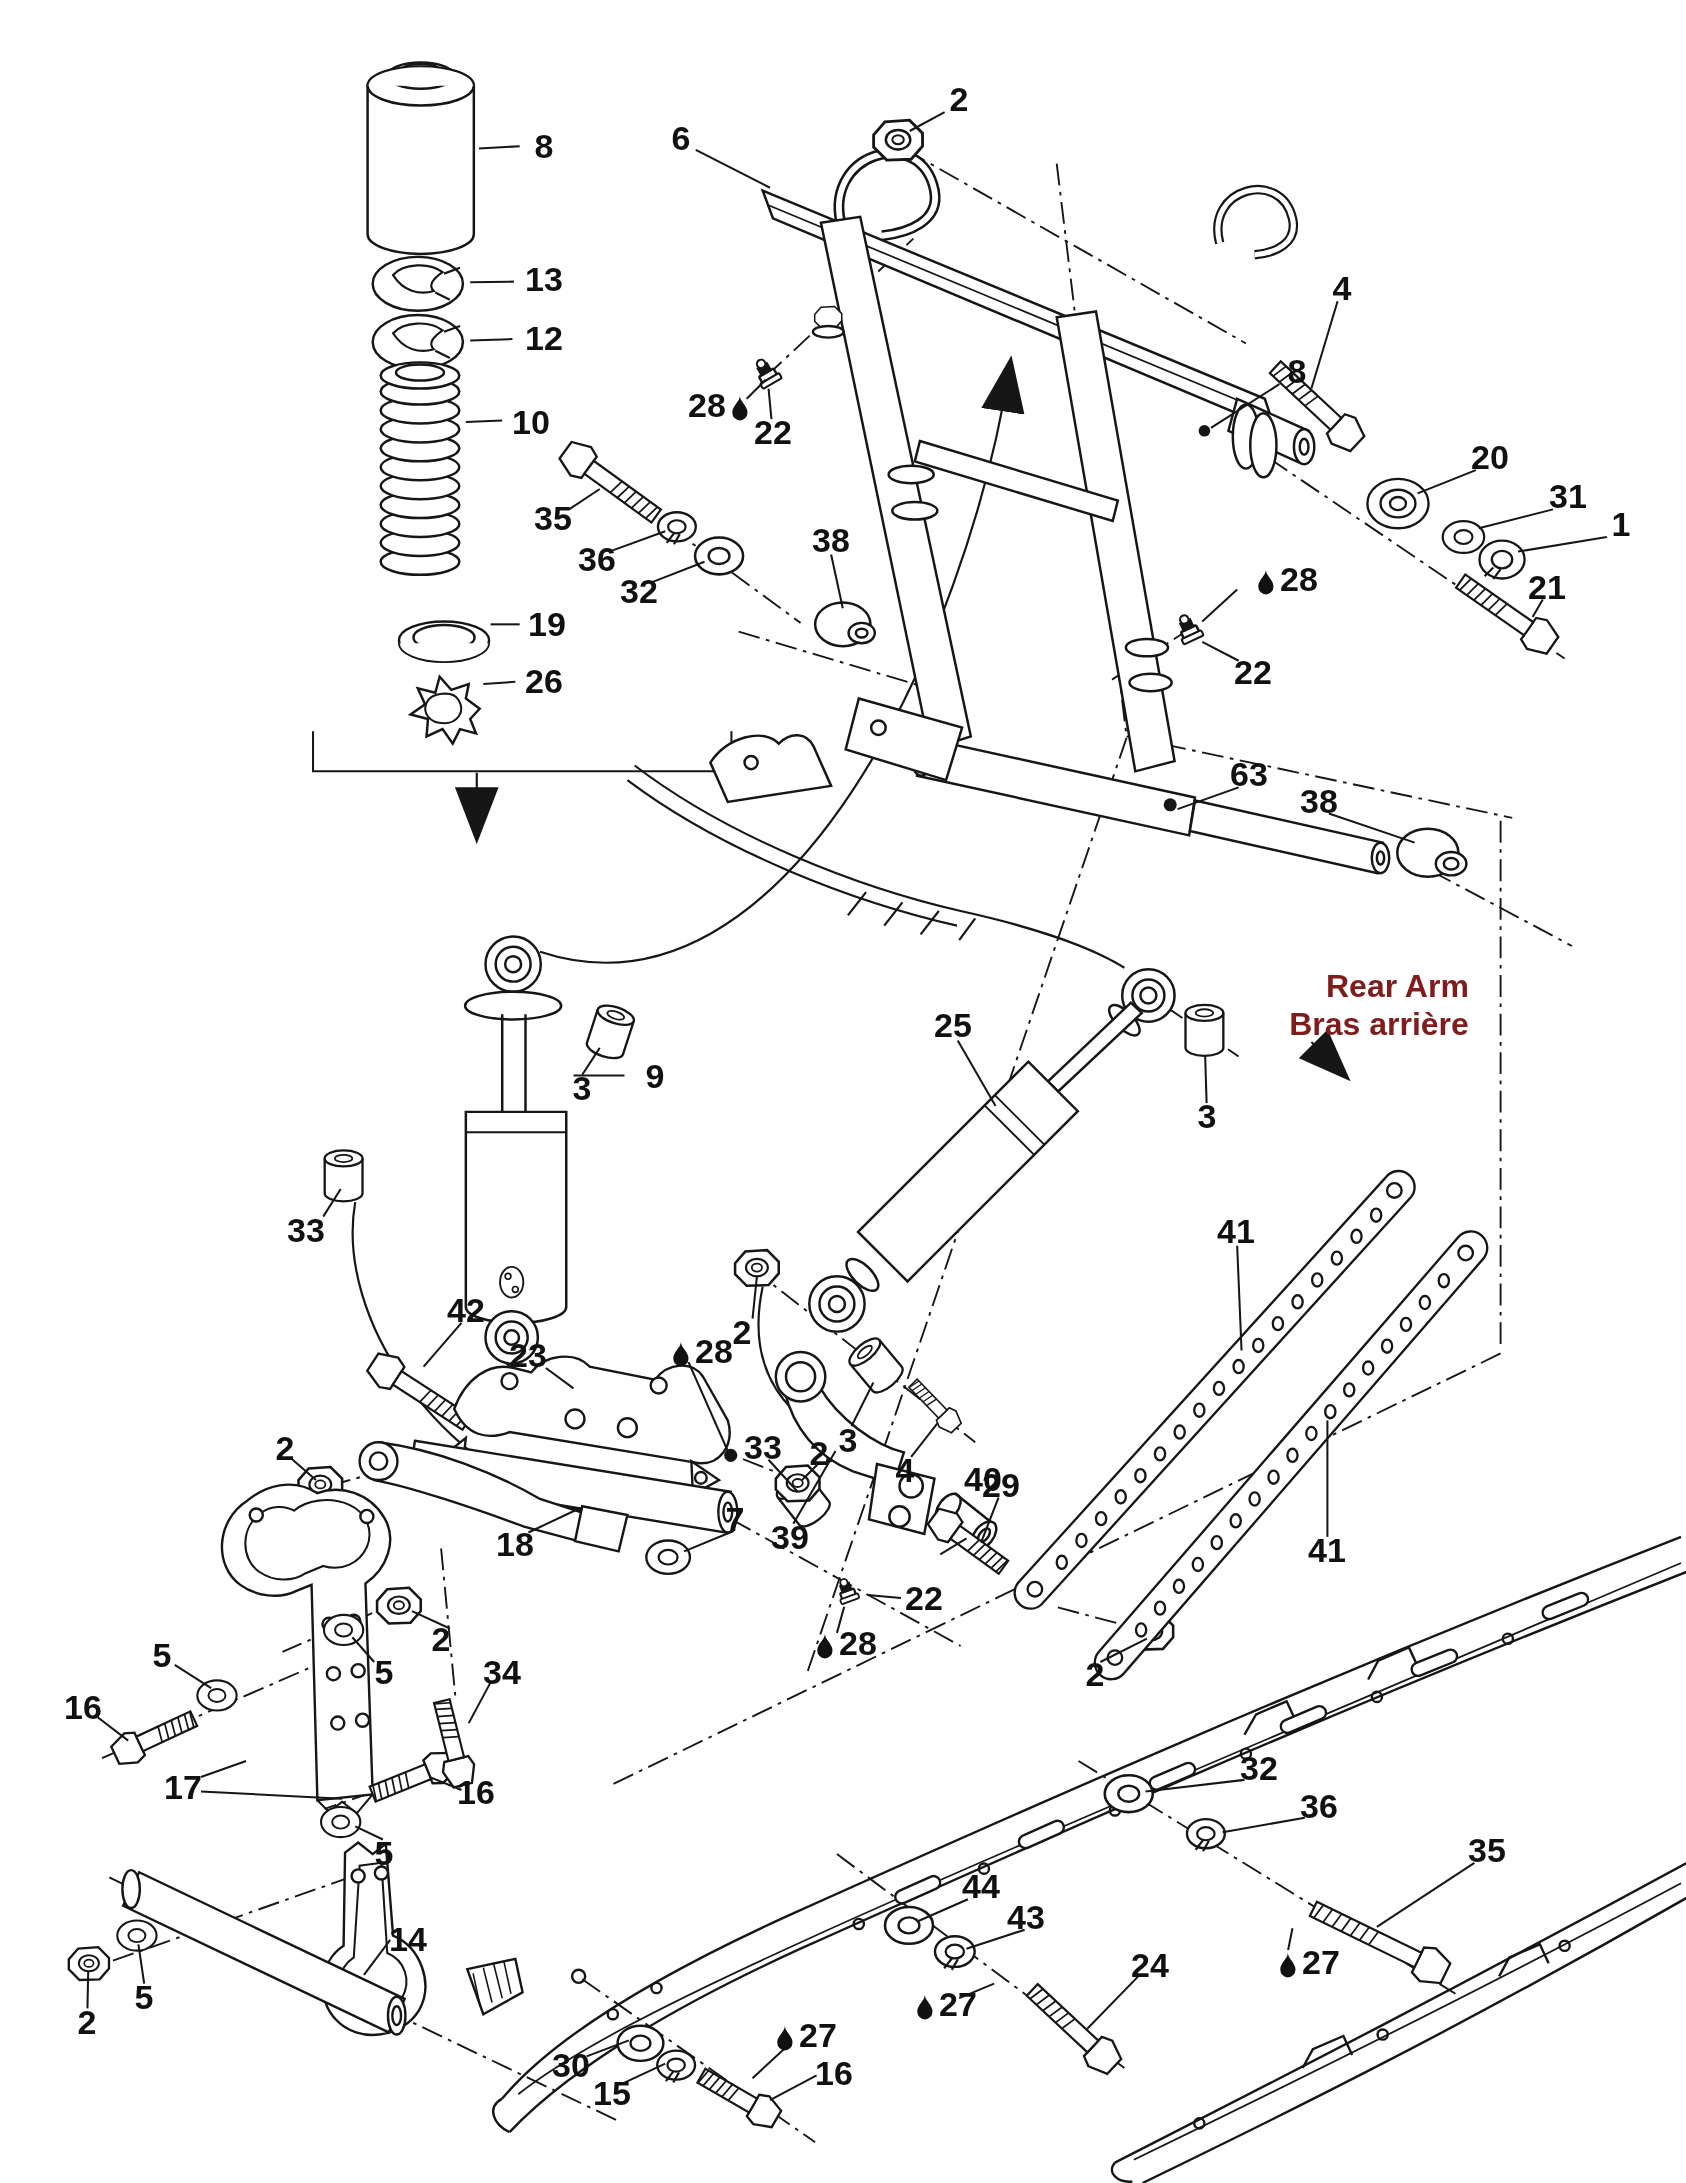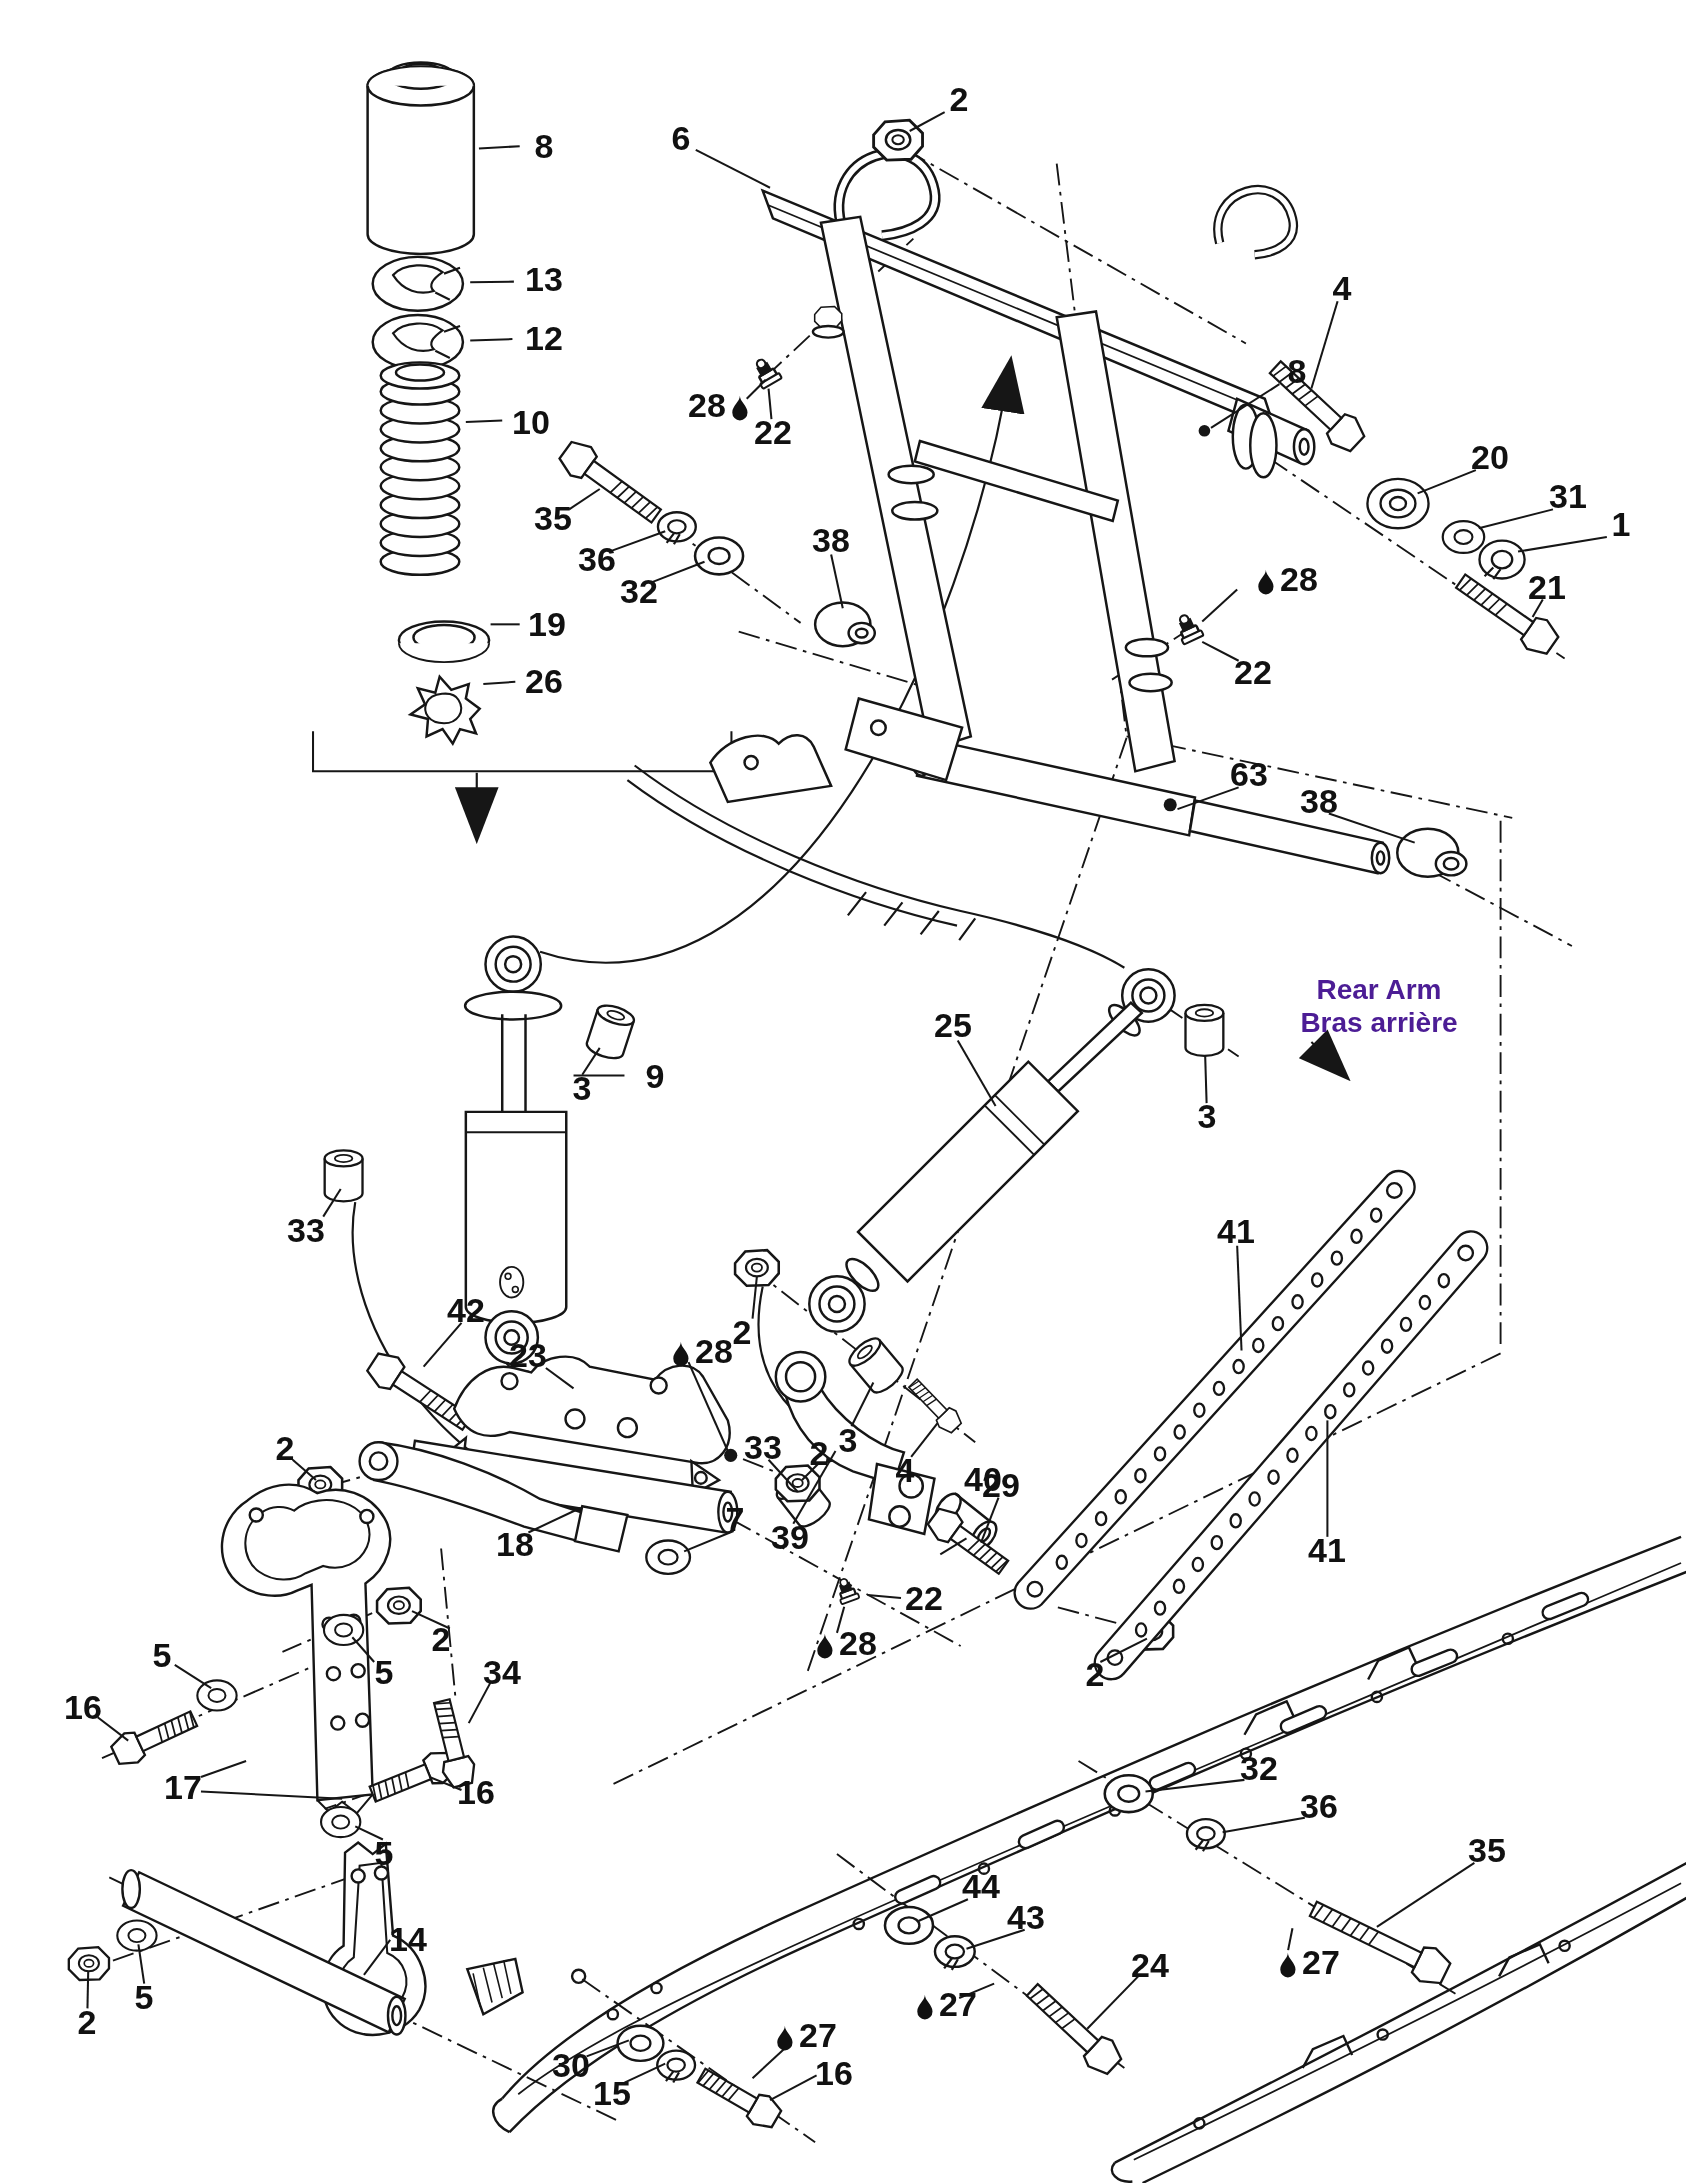--- a/index.html
+++ b/index.html
@@ -3,22 +3,22 @@
 <meta charset="utf-8">
 <style>
   html,body{margin:0;padding:0;background:#fff;}
   #stage{position:relative;width:1687px;height:2183px;background:#ffffff;overflow:hidden;
          font-family:"Liberation Sans",sans-serif;}
   #art{position:absolute;left:0;top:0;}
   #callout-layer{position:absolute;left:0;top:0;width:100%;height:100%;}
   .callout{position:absolute;transform:translate(-50%,-50%);display:flex;align-items:center;gap:4.4px;
            font-weight:700;font-size:34px;color:#111;white-space:nowrap;line-height:1;}
   .callout .drop{display:inline-block;width:19.6px;height:26px;}
-  .note{position:absolute;transform:translate(-50%,-50%);font-weight:700;font-size:28px;color:#4c1d95;
-        text-align:center;line-height:1.18;white-space:nowrap;}
+  .note{position:absolute;transform:translate(-50%,-50%);font-weight:700;font-size:32px;color:#7f1d1d;
+        text-align:right;line-height:1.18;white-space:nowrap;}
 </style>
 </head>
 <body>
 
 <div id="stage">
 
 <svg id="art" width="1687" height="2183" viewBox="0 0 2318 3000">
   <defs>
     <marker id="ah" markerWidth="26" markerHeight="20" refX="22" refY="10" orient="auto">
       <path d="M0,0 L26,10 L0,20 Z" fill="#161616"></path>

